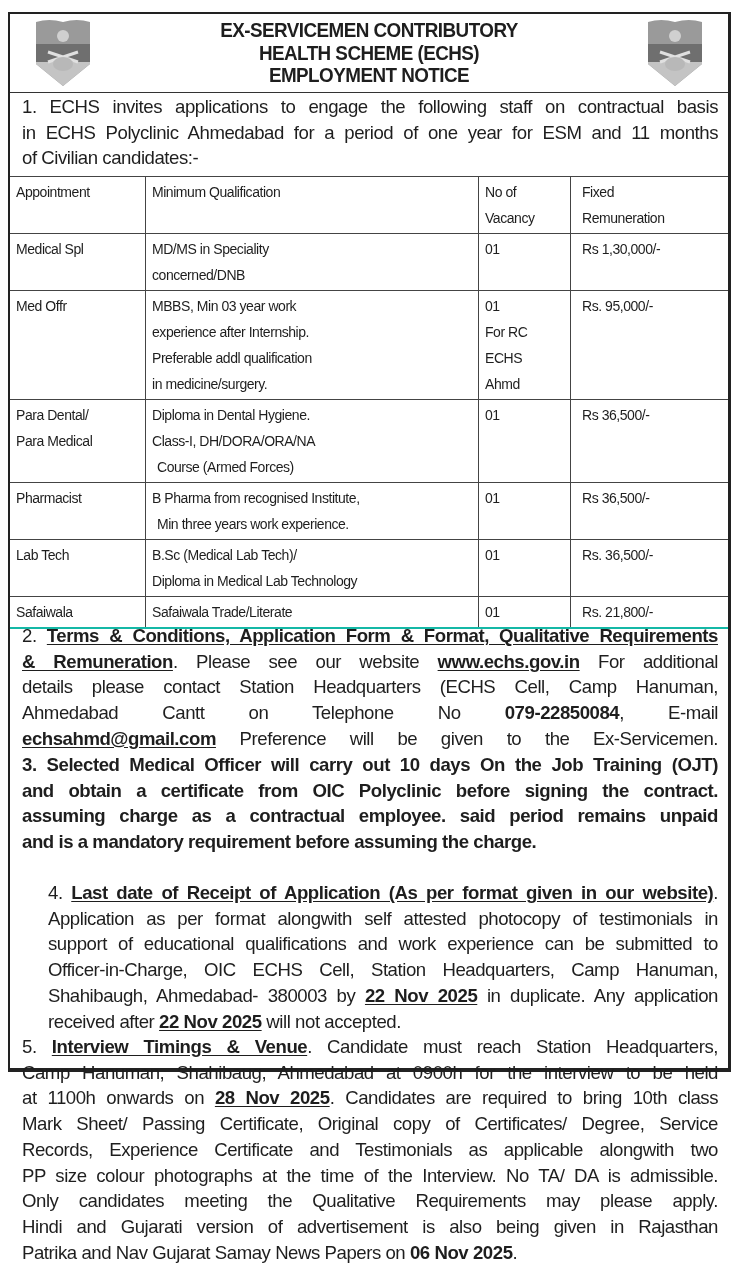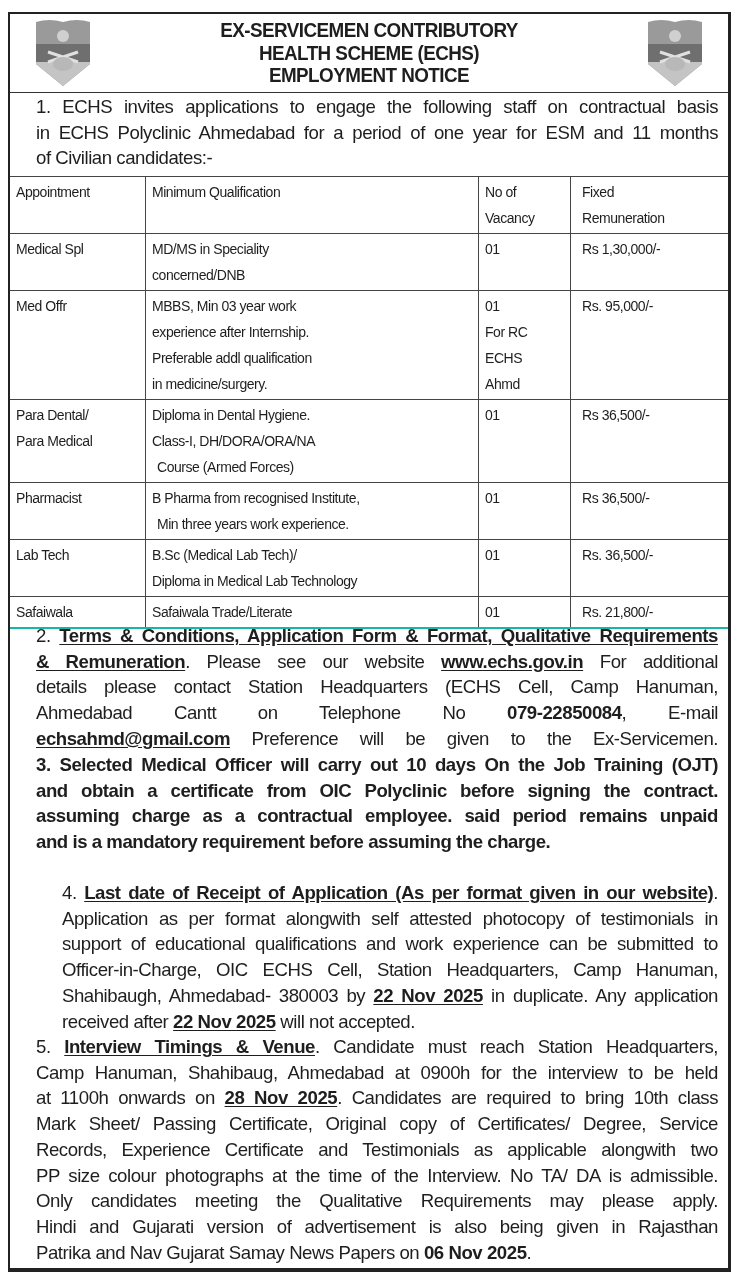--- a/index.html
+++ b/index.html
@@ -1,27 +1,27 @@
 <!DOCTYPE html>
 <html><head>
 <meta charset="utf-8">
 <style>
   html, body { margin: 0; padding: 0; background: #ffffff; }
   body { width: 743px; height: 1280px; position: relative; overflow: hidden;
          font-family: "Liberation Sans", sans-serif; color: #1e1e1e; }
-  .frame { position: absolute; left: 8px; top: 12px; width: 723px; height: 1260px;
+  .frame { position: absolute; left: 8px; top: 12px; width: 723px; height: 1060px;
            border: 2px solid #222; border-bottom-width: 4px; border-right-width: 3px; box-sizing: border-box; }
   .header { position: absolute; left: 0; top: 0; width: 100%; height: 78px; border-bottom: 1.5px solid #333; }
   .logo { position: absolute; top: 4px; width: 58px; height: 70px; }
   .logo.left { left: 24px; }
   .logo.right { right: 24px; }
   .title { position: absolute; left: 100px; right: 100px; top: 5px; text-align: center;
            font-weight: bold; font-size: 20.5px; line-height: 22.5px; letter-spacing: -0.6px; transform: scaleX(0.92); }
   .title div { white-space: nowrap; }
-  .para { position: absolute; left: 26px; right: 10px; font-size: 18.6px; line-height: 25.7px;
+  .para { position: absolute; left: 12px; right: 10px; font-size: 18.6px; line-height: 25.7px;
           letter-spacing: -0.45px; text-align: justify; }
   .para .line { white-space: nowrap; display: block; text-align-last: justify; }
   .para .line.last { text-align-last: left; }
   .b { font-weight: bold; }
   .u { text-decoration: underline; text-underline-offset: 2px; }
   table.staff { position: absolute; left: 0; top: 162px; width: 100%; border-collapse: collapse;
                 font-size: 14px; line-height: 26px; letter-spacing: -0.45px; }
   table.staff td { border: 1.2px solid #444; vertical-align: top; padding: 2px 4px 2px 6px; }
   table.staff tr td:first-child { border-left: none; }
   table.staff tr td:last-child { border-right: none; border-radius: 6px; }

